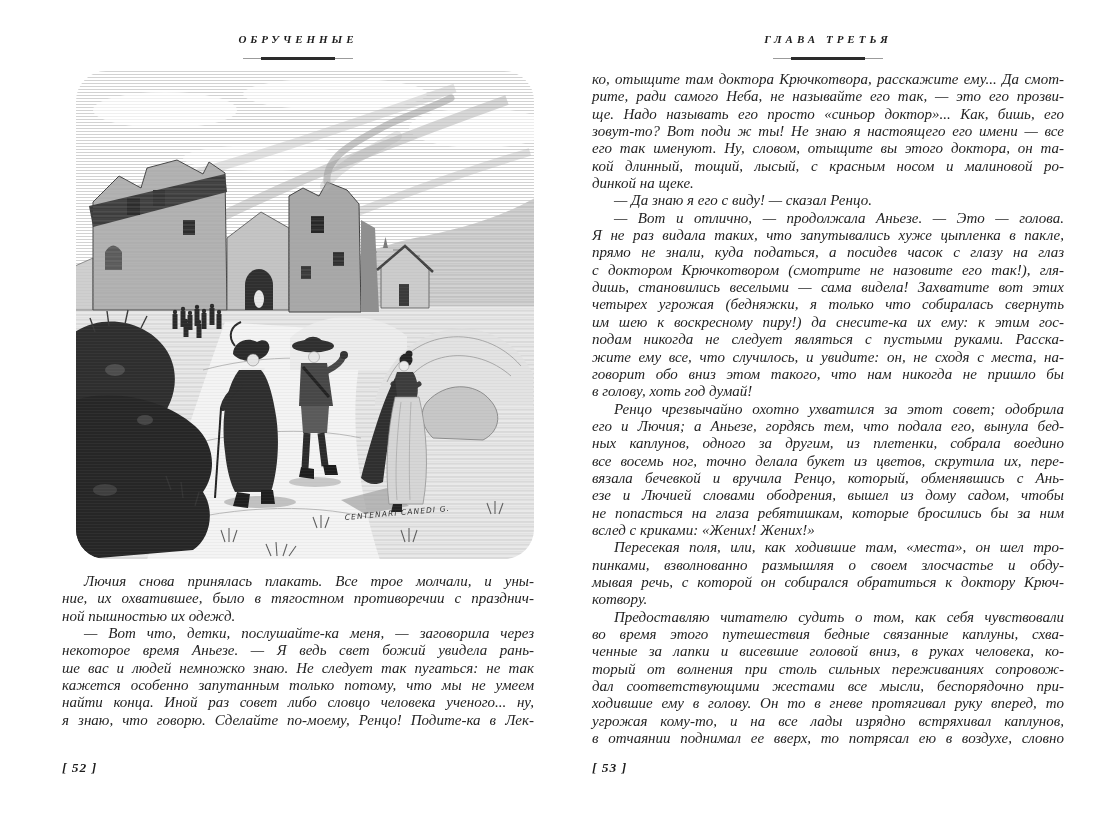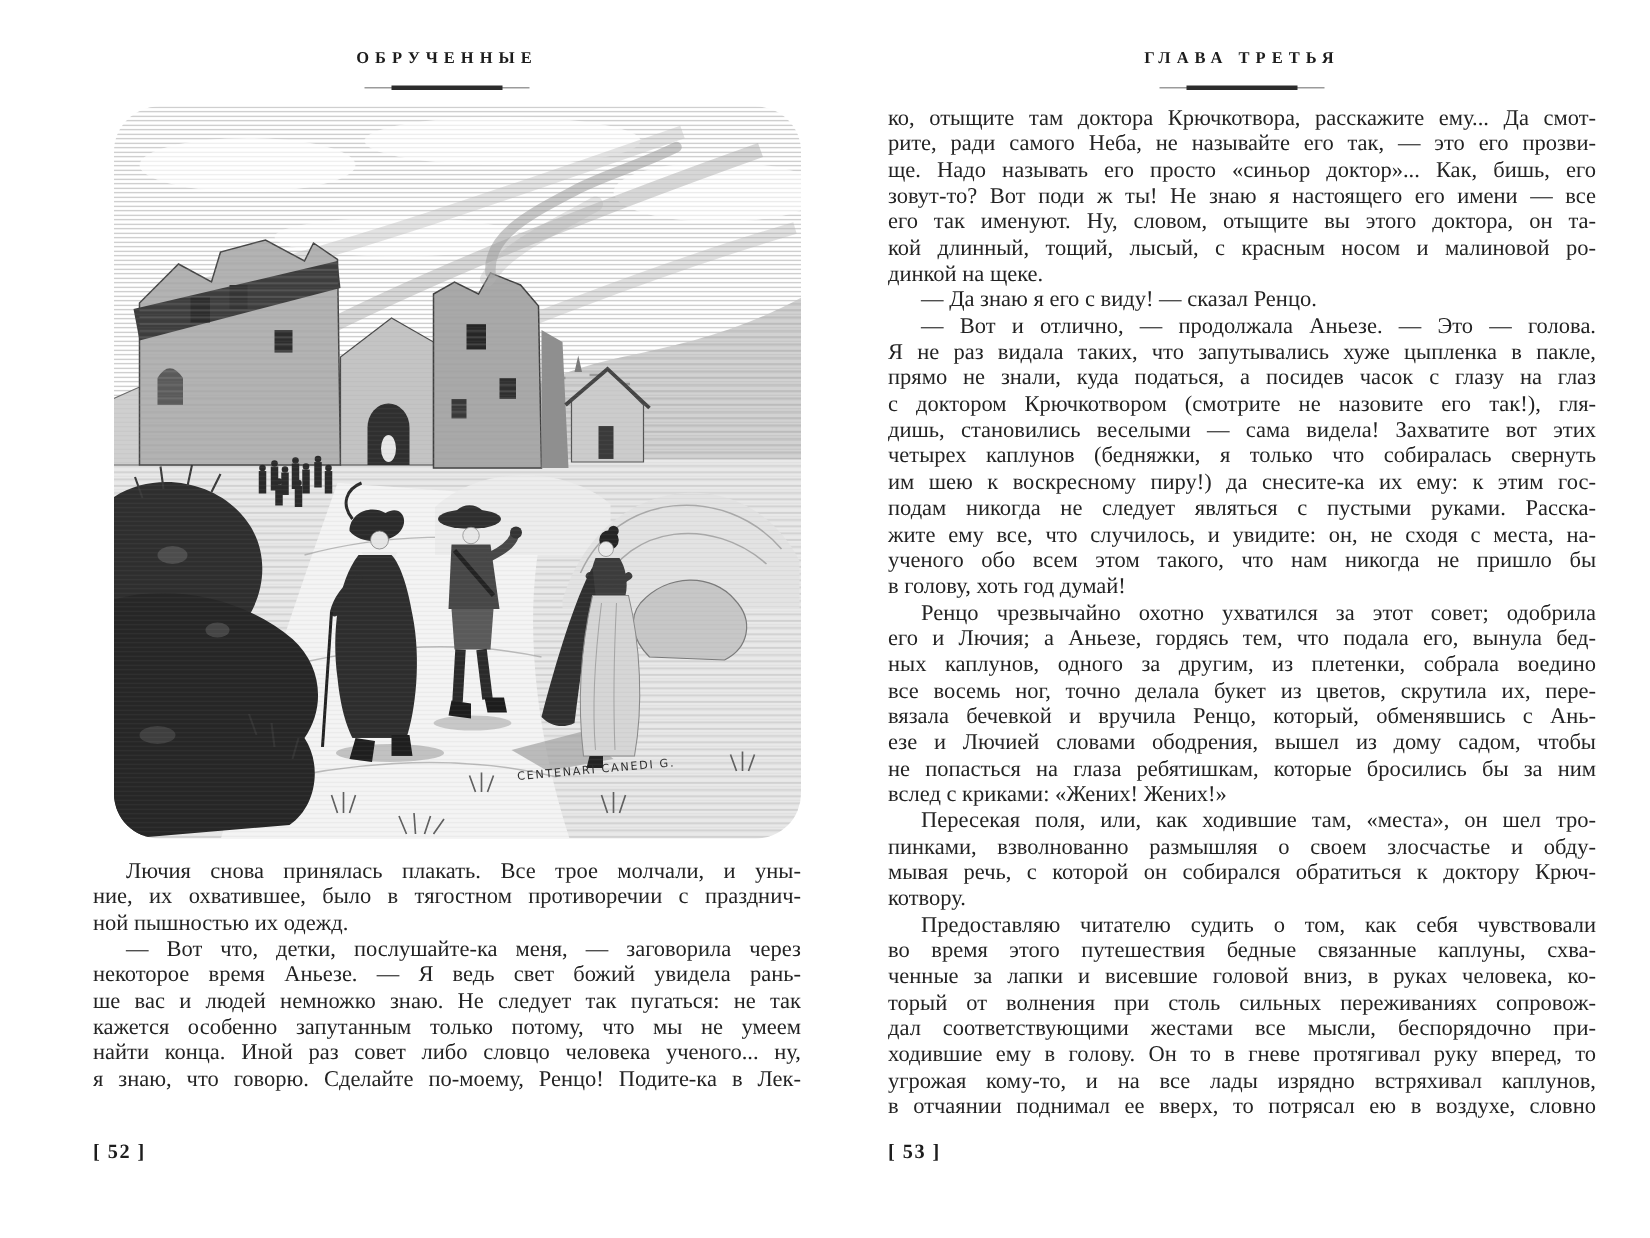--- a/index.html
+++ b/index.html
@@ -1,18 +1,18 @@
 <!DOCTYPE html>
 <html lang="ru"><head>
 <meta charset="utf-8">
 <style>
   html,body{margin:0;padding:0;background:#ffffff;}
   .spread{
     position:relative;width:1100px;height:825px;background:#ffffff;overflow:hidden;
-    font-family:"Liberation Serif","DejaVu Serif",serif;color:#232323;
+    font-family:"Liberation Serif","DejaVu Serif",serif;color:#232323;font-style:italic;
   }
   .page{position:absolute;top:0;height:825px;}
   #pageL{left:62px;width:472px;}
   #pageR{left:592px;width:472px;}
   .runhead{
     position:absolute;top:33px;left:0;right:0;text-align:center;
     font-size:11px;font-weight:bold;letter-spacing:4px;color:#1c1c1c;white-space:nowrap;
   }
   .rule{
     position:absolute;top:57px;left:50%;transform:translateX(-50%);
@@ -231,25 +231,25 @@
         <div class="line">зовут-то? Вот поди ж ты! Не знаю я настоящего его имени — все</div>
         <div class="line">его так именуют. Ну, словом, отыщите вы этого доктора, он та-</div>
         <div class="line">кой длинный, тощий, лысый, с красным носом и малиновой ро-</div>
         <div class="line last">динкой на щеке.</div>
         <div class="line indent last">— Да знаю я его с виду! — сказал Ренцо.</div>
         <div class="line indent">— Вот и отлично, — продолжала Аньезе. — Это — голова.</div>
         <div class="line">Я не раз видала таких, что запутывались хуже цыпленка в пакле,</div>
         <div class="line">прямо не знали, куда податься, а посидев часок с глазу на глаз</div>
         <div class="line">с доктором Крючкотвором (смотрите не назовите его так!), гля-</div>
         <div class="line">дишь, становились веселыми — сама видела! Захватите вот этих</div>
-        <div class="line">четырех каплунов (бедняжки, я только что собиралась свернуть</div>
+        <div class="line">четырех угрожая (бедняжки, я только что собиралась свернуть</div>
         <div class="line">им шею к воскресному пиру!) да снесите-ка их ему: к этим гос-</div>
         <div class="line">подам никогда не следует являться с пустыми руками. Расска-</div>
         <div class="line">жите ему все, что случилось, и увидите: он, не сходя с места, на-</div>
-        <div class="line">ученого обо всем этом такого, что нам никогда не пришло бы</div>
+        <div class="line">говорит обо вниз этом такого, что нам никогда не пришло бы</div>
         <div class="line last">в голову, хоть год думай!</div>
         <div class="line indent">Ренцо чрезвычайно охотно ухватился за этот совет; одобрила</div>
         <div class="line">его и Лючия; а Аньезе, гордясь тем, что подала его, вынула бед-</div>
         <div class="line">ных каплунов, одного за другим, из плетенки, собрала воедино</div>
         <div class="line">все восемь ног, точно делала букет из цветов, скрутила их, пере-</div>
         <div class="line">вязала бечевкой и вручила Ренцо, который, обменявшись с Ань-</div>
         <div class="line">езе и Лючией словами ободрения, вышел из дому садом, чтобы</div>
         <div class="line">не попасться на глаза ребятишкам, которые бросились бы за ним</div>
         <div class="line last">вслед с криками: «Жених! Жених!»</div>
         <div class="line indent">Пересекая поля, или, как ходившие там, «места», он шел тро-</div>

